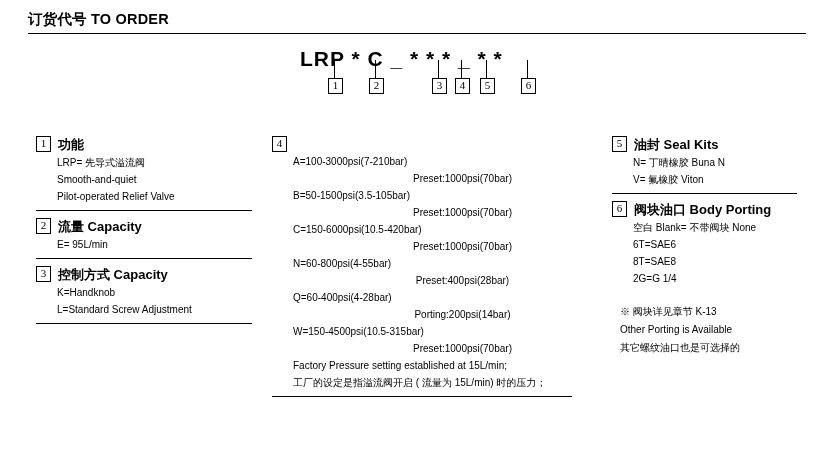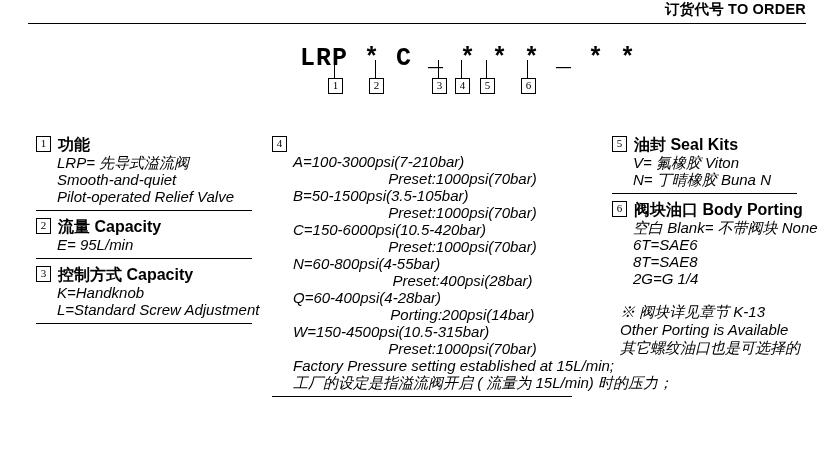--- a/index.html
+++ b/index.html
@@ -17,50 +17,48 @@
   }
   .page {
     position: relative;
     width: 834px;
     height: 466px;
   }
   
   .header {
     position: absolute;
     left: 28px;
-    top: 0;
+    top: 10px;
     width: 778px;
-    text-align: right;
   }
   .header-title {
     font-size: 14.5px;
     font-weight: bold;
     letter-spacing: 0.2px;
     padding-bottom: 4px;
   }
   .header-rule {
     border-bottom: 1.6px solid #000;
     width: 778px;
   }
   
   .code-area {
     position: absolute;
     left: 300px;
     top: 44px;
     width: 300px;
     height: 70px;
   }
   .code-line {
-    font-size: 25px;
+    font-size: 21px;
     font-weight: bold;
     letter-spacing: 1px;
     white-space: nowrap;
     line-height: 30px;
-    font-family: Liberation Mono, monospace;
-    text-align: right;
+    font-family: Liberation Sans, sans-serif;
   }
   .code-boxes {
     position: relative;
     height: 26px;
     margin-top: 4px;
   }
   .numbox {
     display: inline-block;
     border: 1px solid #000;
     font-size: 11px;
@@ -90,29 +88,29 @@
   .col2 { left: 272px; top: 136px; width: 330px; }
   .col3 { left: 612px; top: 136px; width: 210px; }
 
   .block { position: relative; margin-bottom: 0px; }
   .block-head {
     display: flex;
     align-items: flex-start;
     gap: 7px;
   }
   .block-title {
-    font-size: 16px;
+    font-size: 13px;
     font-weight: bold;
     line-height: 17px;
   }
   .block-body {
     padding-left: 21px;
     padding-top: 1px;
   }
-  .line { white-space: nowrap; line-height: 17px; font-size: 15px; font-style: italic; }
+  .line { white-space: nowrap; line-height: 17px; font-size: 10px; }
   .indent { padding-left: 30px; text-align: center; }
   .sep {
     border-bottom: 1.3px solid #000;
     margin: 5px 0 7px 0;
   }
   .sep.w1 { width: 216px; }
   .sep.w2 { width: 300px; }
   .sep.w3 { width: 185px; }
   .note { margin-top: 16px; margin-left: 8px; }
   .note .line { line-height: 18px; }
@@ -212,22 +210,22 @@
   </div>
 
   <div class="col col3">
 
     <div class="block">
       <div class="block-head">
         <span class="numbox">5</span>
         <span class="block-title">油封 Seal Kits</span>
       </div>
       <div class="block-body">
+        <div class="line">N= 丁晴橡胶   Buna N</div>
         <div class="line">V= 氟橡胶      Viton</div>
-        <div class="line">N= 丁晴橡胶   Buna N</div>
       </div>
       <div class="sep w3"></div>
     </div>
 
     <div class="block">
       <div class="block-head">
         <span class="numbox">6</span>
         <span class="block-title">阀块油口 Body Porting</span>
       </div>
       <div class="block-body">

